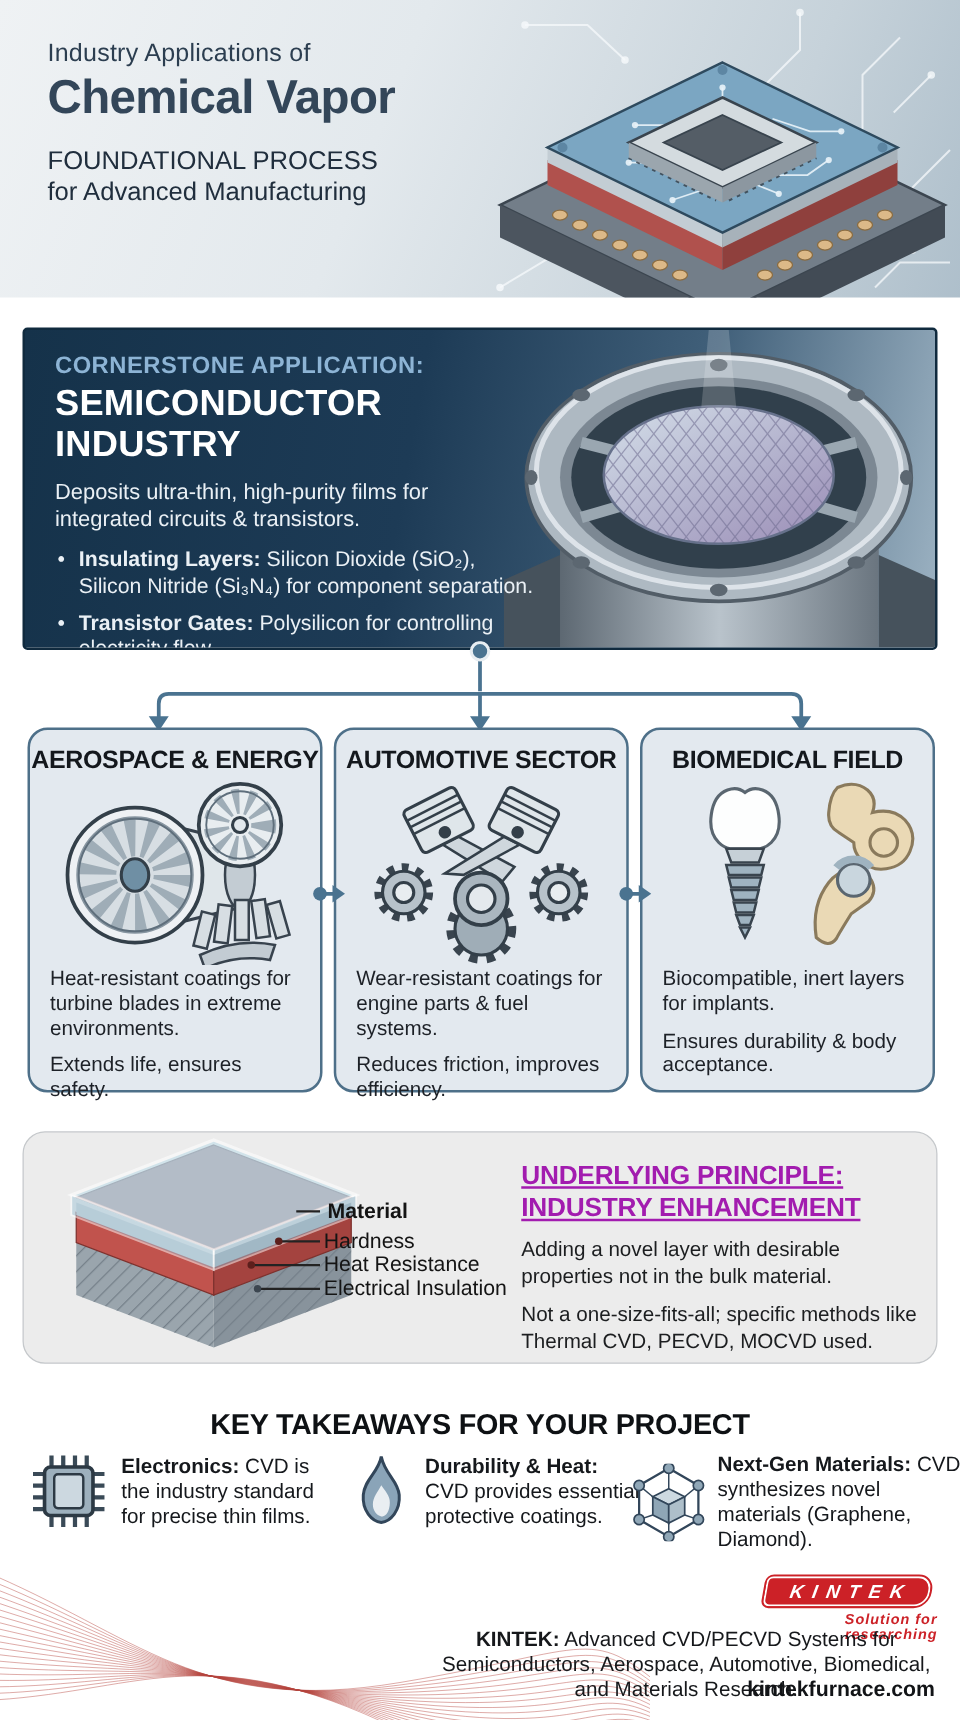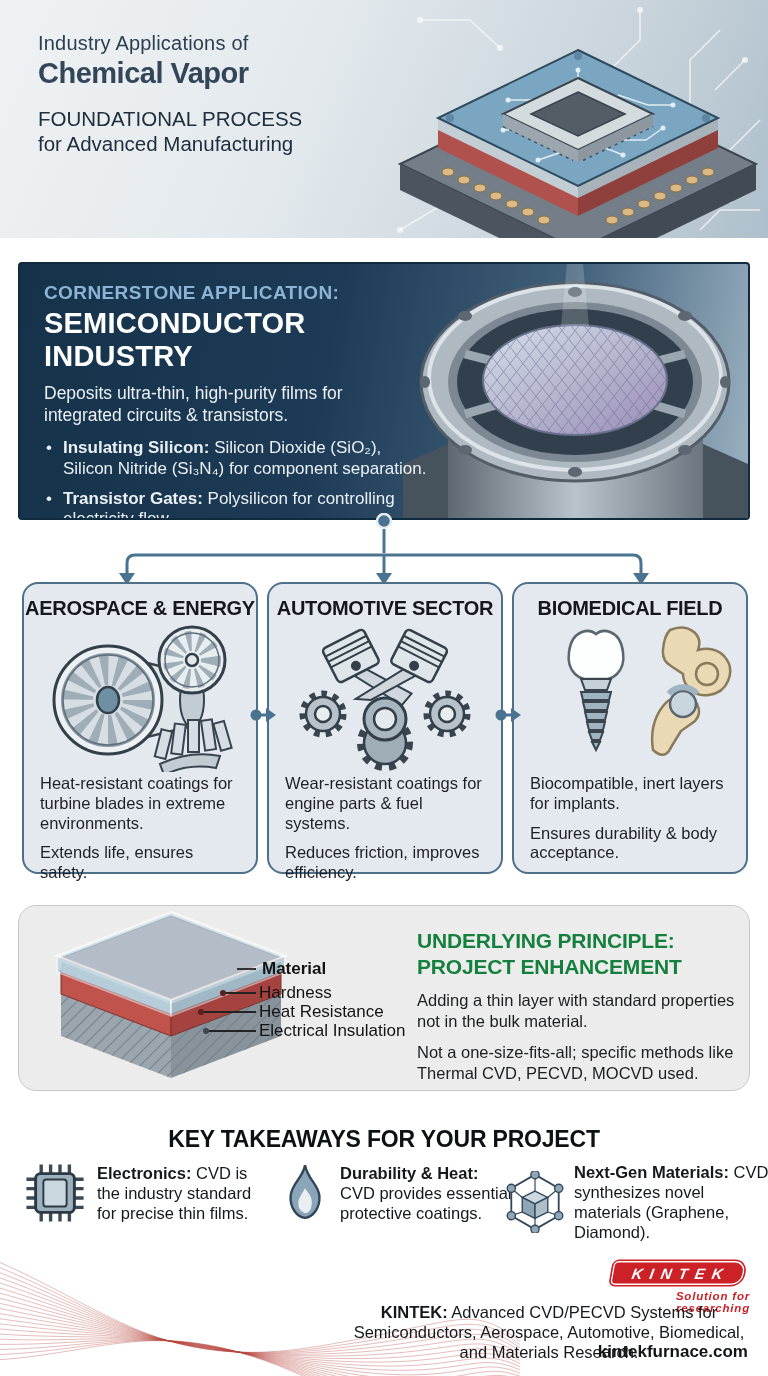--- a/index.html
+++ b/index.html
@@ -6,21 +6,21 @@
   body { background:#888; font-family:"Liberation Sans","DejaVu Sans",sans-serif; }
   .page { position:relative; width:768px; height:1376px; background:#ffffff; margin:0 auto; overflow:hidden; }
 
   
   .header { position:absolute; left:0; top:0; width:768px; height:238px;
     background:linear-gradient(112deg,#eff2f4 0%,#e3e9ed 40%,#c6d2da 78%,#aebfcb 100%); }
   .header-circuits { position:absolute; right:0; top:0; }
   .header-art { position:absolute; right:0; top:0; }
   .header-text { position:absolute; left:38px; top:32px; }
   .title-small { font-size:20px; font-weight:400; color:#2c3e50; letter-spacing:0.2px; }
-  .title-big { font-size:29px; font-weight:800; color:#334659; line-height:1.1; letter-spacing:-0.5px; margin-top:3px; }
+  .title-big { font-size:38px; font-weight:800; color:#334659; line-height:1.1; letter-spacing:-0.5px; margin-top:3px; }
   .subtitle { margin-top:16px; font-size:20.5px; font-weight:500; color:#202e3d; line-height:1.22; }
 
   
   .semi-panel { position:absolute; left:18px; top:262px; width:732px; height:258px;
     border-radius:4px; border:2px solid #102a3e; overflow:hidden;
     background:linear-gradient(100deg,#15324a 0%,#1d3b56 42%,#41607a 72%,#9db3c3 100%); }
   .wafer-art { position:absolute; right:0; top:0; }
   .semi-text { position:absolute; left:24px; top:18px; width:392px; }
   .kicker { color:#8db4d5; font-weight:700; font-size:19px; letter-spacing:0.4px; }
   .semi-title { color:#ffffff; font-weight:800; font-size:29px; letter-spacing:0.2px; margin:3px 0 10px; }
@@ -42,21 +42,21 @@
   .card-body { padding:2px 15px 0 16px; }
   .card-body p { font-size:16.5px; color:#1d2127; line-height:1.2; margin-bottom:10px; }
 
   
   .principle { position:absolute; left:18px; top:905px; width:732px; height:186px;
     background:#ececec; border:1.5px solid #c5c8cb; border-radius:18px; }
   .principle-art { position:absolute; left:0; top:0; }
   .layer-label { position:absolute; font-size:17px; color:#141414; white-space:nowrap; }
   .layer-label.bold { font-weight:700; }
   .principle-text { position:absolute; left:398px; top:22px; width:318px; }
-  .principle-title { font-size:21px; font-weight:800; color:#15803d; line-height:1.22; letter-spacing:-0.2px; }
+  .principle-title { font-size:21px; font-weight:800; color:#a21caf; line-height:1.22; letter-spacing:-0.2px;text-decoration:underline; }
   .principle-text p { font-size:16.5px; color:#1c1e20; line-height:1.25; margin-top:11px; }
 
   
   .takeaways-title { position:absolute; left:0; top:1126px; width:768px; text-align:center;
     font-size:23px; font-weight:800; color:#0e1114; letter-spacing:-0.2px; }
   .takeaway { position:absolute; top:1162px; display:flex; align-items:center; }
   .takeaway .t-text { font-size:16.5px; color:#15181c; line-height:1.22; }
 
   
   .waves { position:absolute; left:0; top:1238px; }
@@ -254,21 +254,21 @@
       </g>
       <polygon points="164,0 180,0 186,62 158,62" fill="#ffffff" opacity="0.18"></polygon>
     </svg>
 
     <div class="semi-text">
       <div class="kicker">CORNERSTONE APPLICATION:</div>
       <div class="semi-title">SEMICONDUCTOR INDUSTRY</div>
       <p class="semi-intro">Deposits ultra-thin, high-purity films for integrated circuits &amp; transistors.</p>
       <ul class="semi-bullets">
         <li>
-          <span class="blead">Insulating Silicon:</span><span> Silicon Dioxide (SiO₂), Silicon Nitride (Si₃N₄) for component separation.</span>
+          <span class="blead">Insulating Layers:</span><span> Silicon Dioxide (SiO₂), Silicon Nitride (Si₃N₄) for component separation.</span>
         </li>
         <li>
           <span class="blead">Transistor Gates:</span><span> Polysilicon for controlling electricity flow.</span>
         </li>
 
       </ul>
     </div>
   </div>
 
   <svg class="tree-connector" width="768" height="80" viewBox="0 0 768 80">
@@ -432,23 +432,23 @@
       <circle cx="187" cy="125" r="3" fill="#3c4650"></circle>
     </svg>
     <div class="layer-label bold" style="left:243px; top:53px">Material</div>
     <div class="layer-label" style="left:240px; top:77px">Hardness</div>
     <div class="layer-label" style="left:240px; top:96px">Heat Resistance</div>
     <div class="layer-label" style="left:240px; top:115px">Electrical Insulation</div>
 
     <div class="principle-text">
       <div class="principle-title">
         <div>UNDERLYING PRINCIPLE:</div>
-        <div>PROJECT ENHANCEMENT</div>
+        <div>INDUSTRY ENHANCEMENT</div>
       </div>
-      <p>Adding a thin layer with standard properties not in the bulk material.</p>
+      <p>Adding a novel layer with desirable properties not in the bulk material.</p>
       <p>Not a one-size-fits-all; specific methods like Thermal CVD, PECVD, MOCVD used.</p>
     </div>
   </div>
 
   <div class="takeaways-title">KEY TAKEAWAYS FOR YOUR PROJECT</div>
 
   <div class="takeaway" style="left:24px">
     <svg width="62" height="62" viewBox="0 0 64 64" style="margin-right:11px">
       <g stroke="#3a4a57" stroke-width="9" stroke-dasharray="3.5 6.2">
         <line x1="16" y1="7" x2="50" y2="7"></line>

